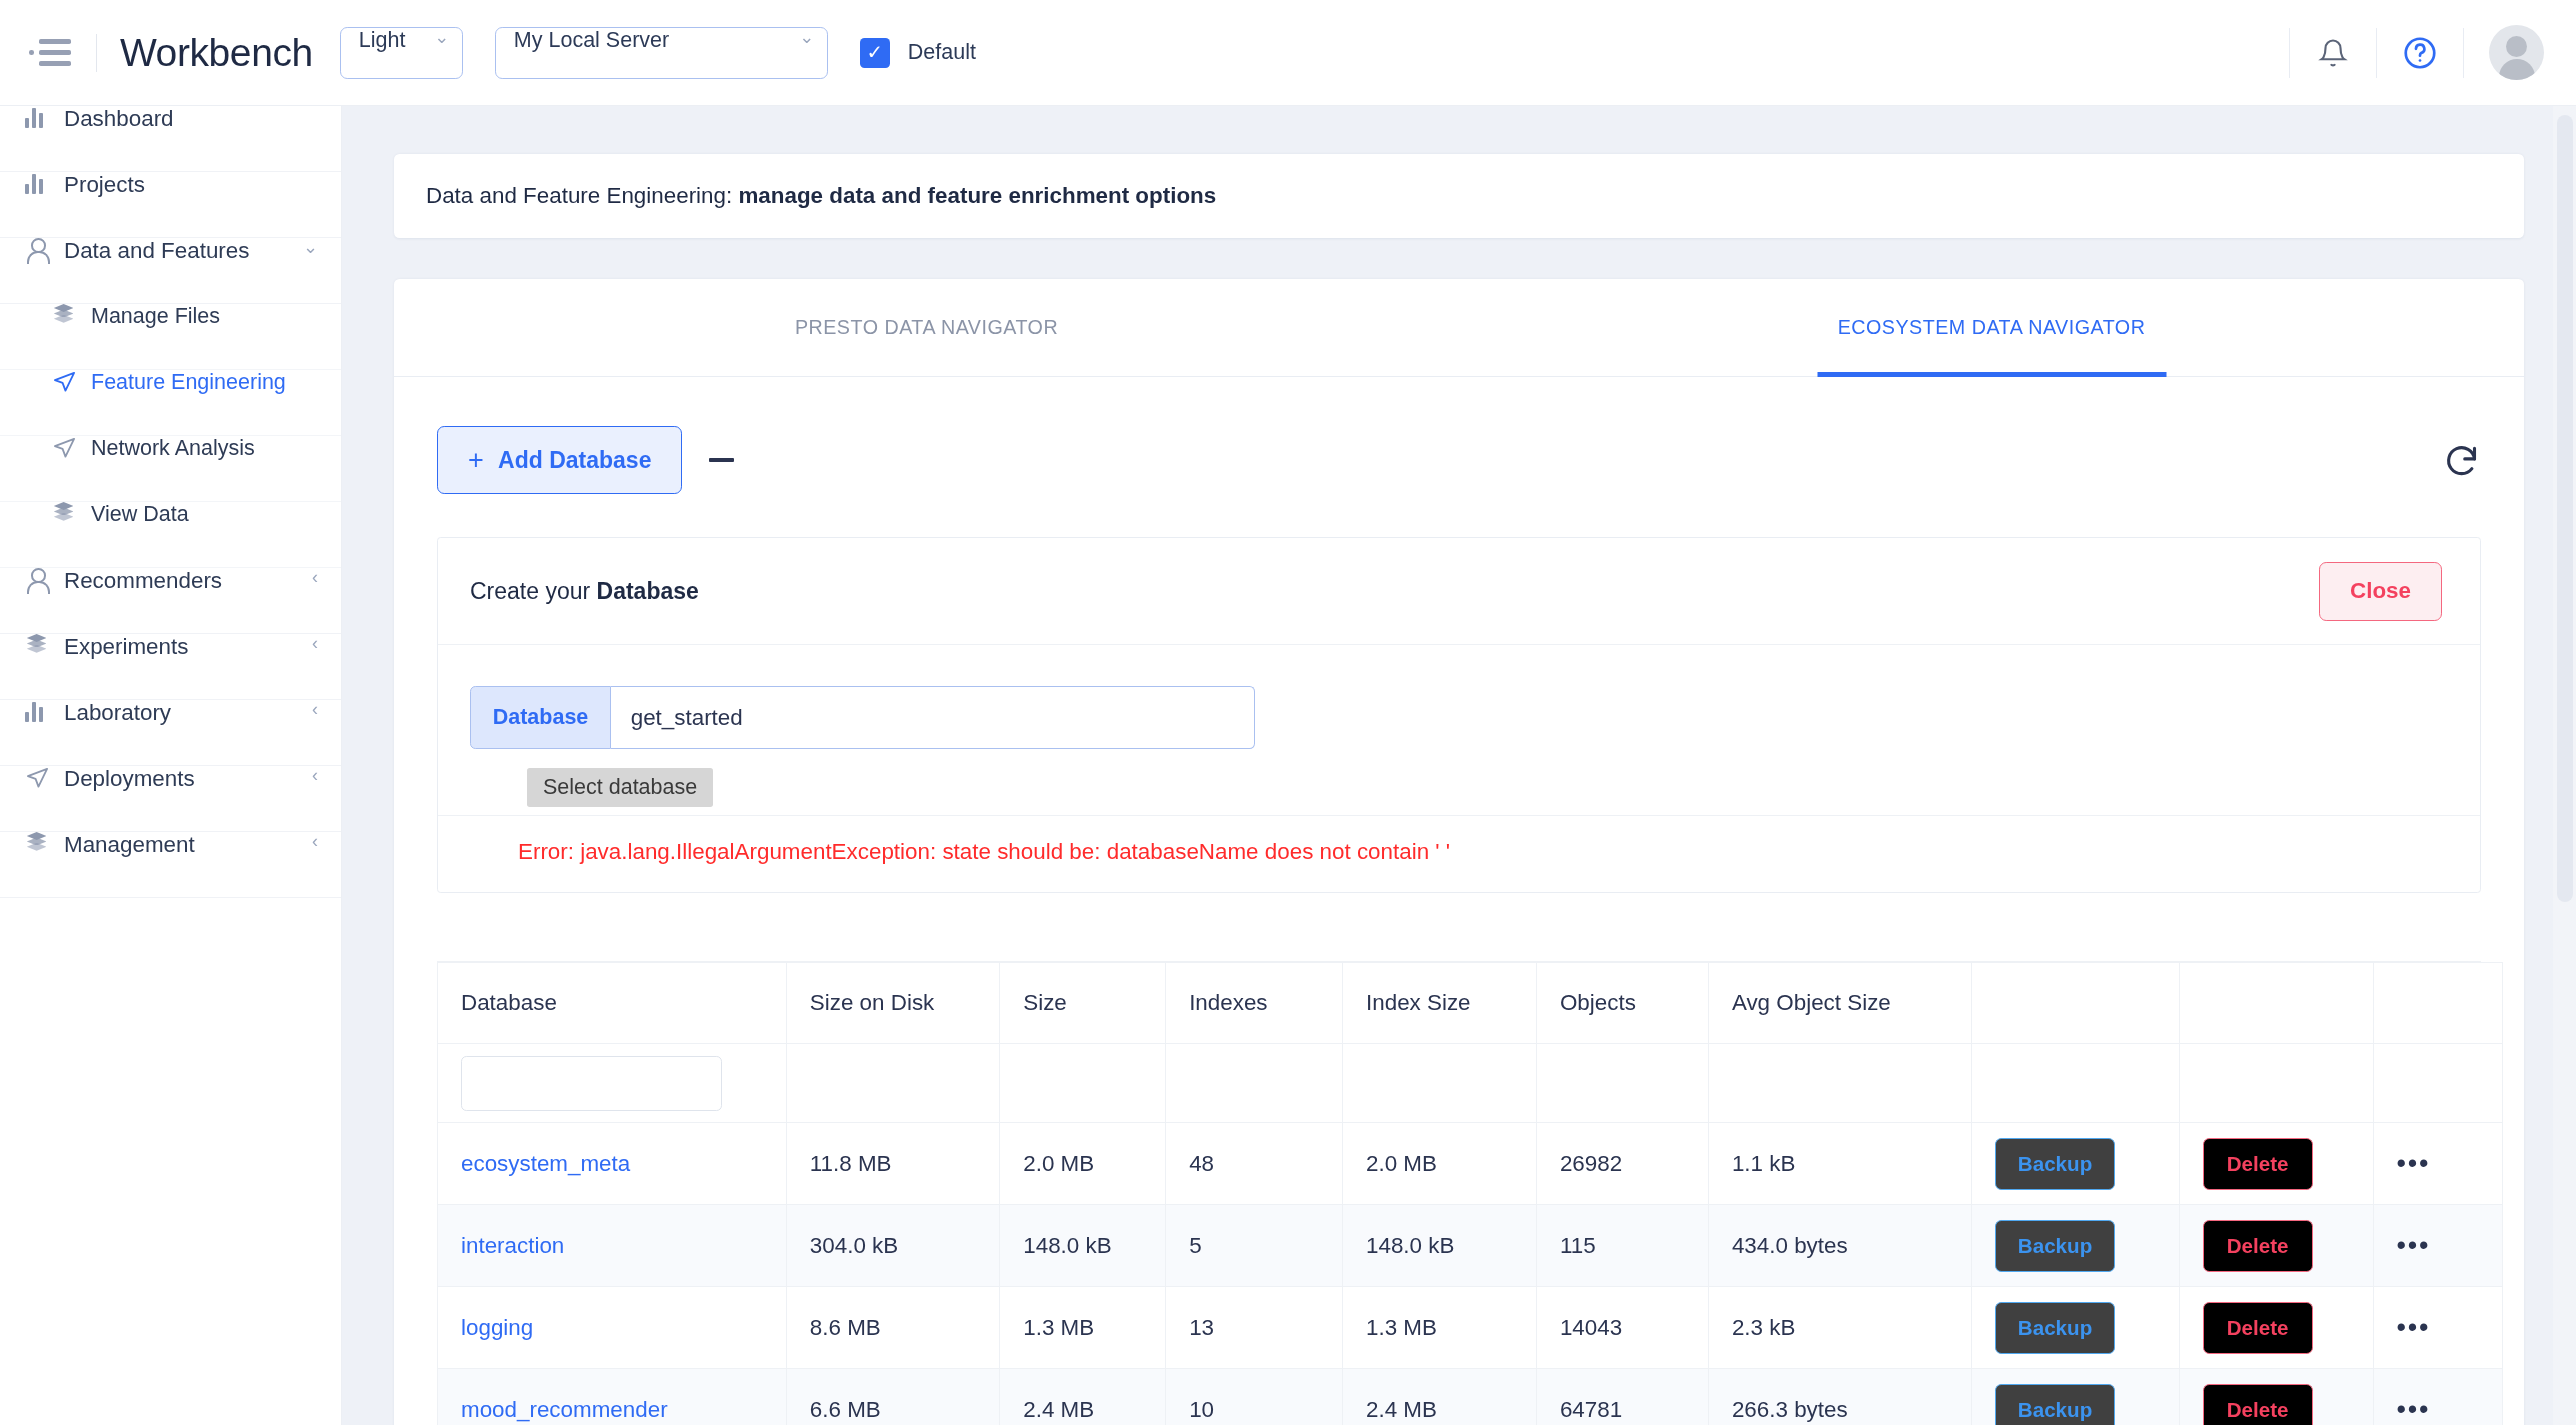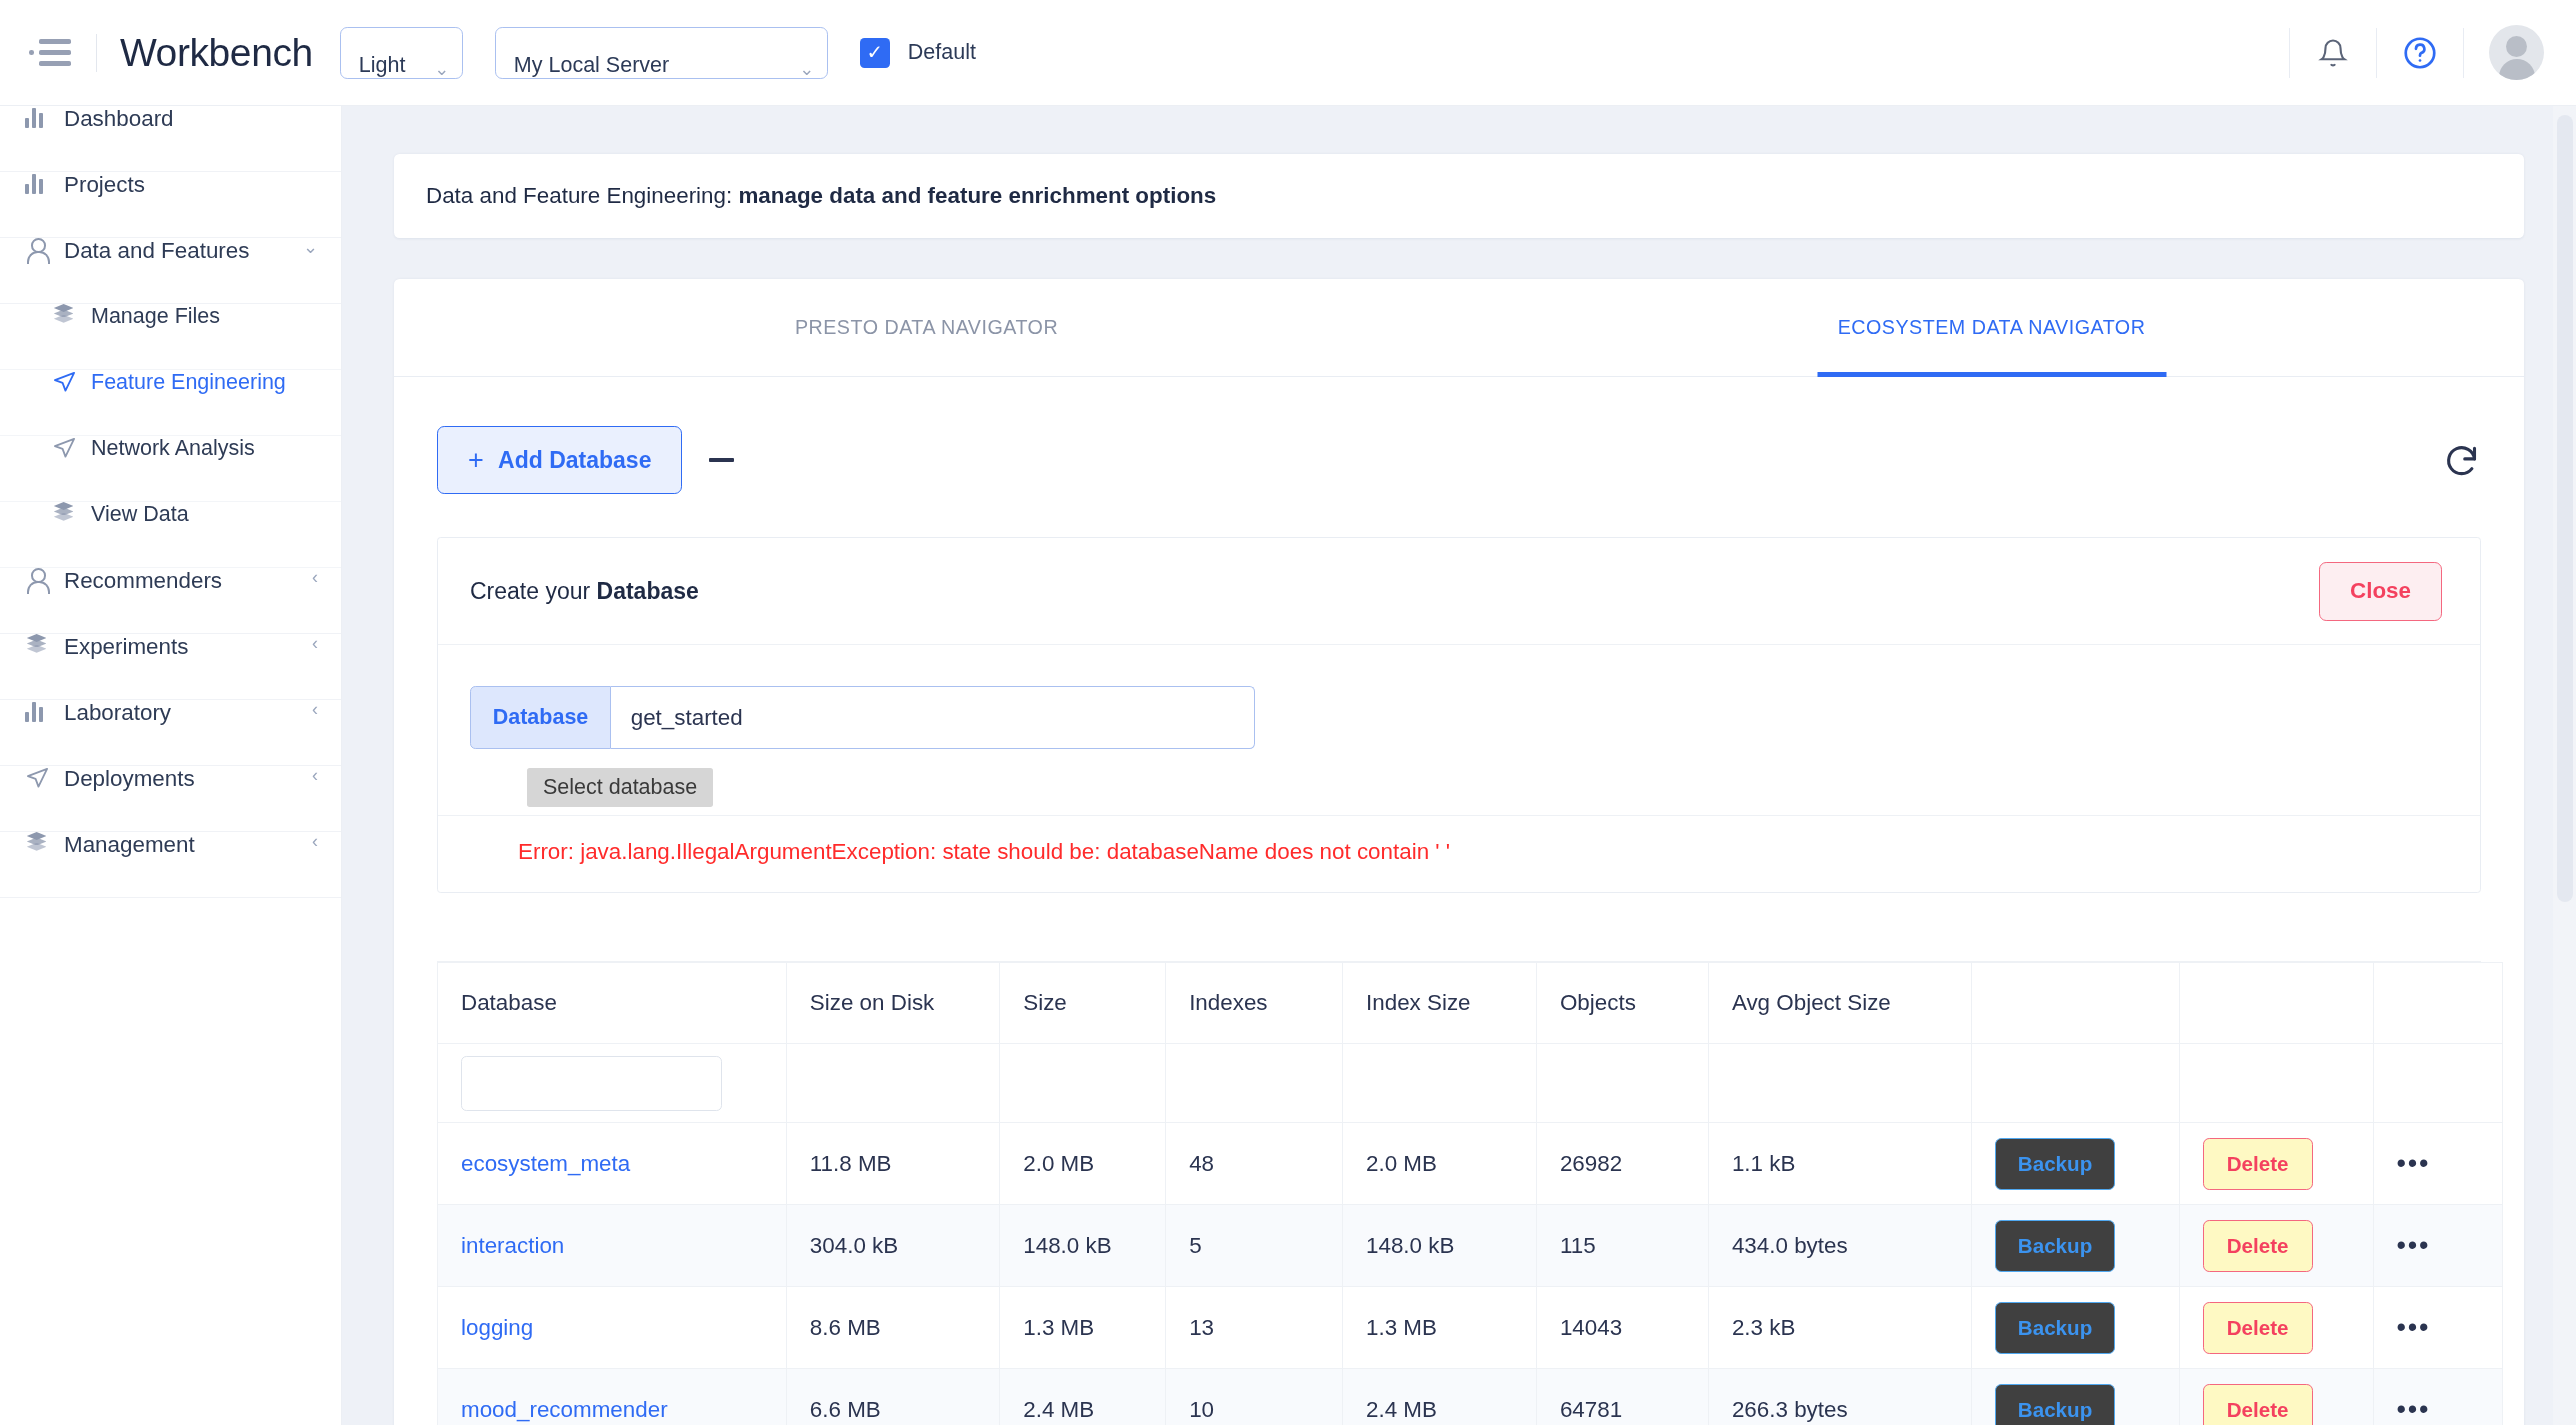--- a/index.html
+++ b/index.html
@@ -35,21 +35,21 @@
   .hamburger .bar.b3 { width: 32px; margin-left: 7.2px; }
   .topdiv {
     width: 0.9px; height: 38px; background: #e3e7ee; margin: 0 23px;
   }
   .brand {
     font-size: 39px; color: #1f2a44; font-weight: 400;
     letter-spacing: -0.4px;
   }
   .select-box {
     height: 52px; border: 0.9px solid #aac0f0; border-radius: 7.2px;
-    background: #fff; display: flex; align-items: flex-end;
+    background: #fff; display: flex; align-items: flex-start;
     padding: 0 12.5px 0 18px; cursor: pointer;
     font-size: 21.5px; color: #2c3a57;
   }
   .select-box .lbl { flex: 1; white-space: nowrap; }
   .select-box .chev {
     margin-left: 23px; color: #9aa6bd; font-size: 18px; line-height: 1;
   }
   #theme-select { width: 123px; margin-left: 27px; }
   #server-select { width: 333px; margin-left: 32px; }
   .checkwrap { display: flex; align-items: center; margin-left: 32px; }
@@ -235,21 +235,21 @@
   }
   tbody tr.alt td { background: #f8fafd; }
   .dblink { color:#2f6bf4; cursor:pointer; }
   .btn-backup {
     height: 52px; padding: 0 21.5px; border:0.9px solid #4fa8f0;
     background:#404040; color:#3b93ef; border-radius:6.3px;
     font-size:20.6px; font-weight:700; cursor:pointer;
   }
   .btn-delete {
     height: 52px; padding: 0 23px; border:0.9px solid #f4677f;
-    background:#fef9c3; color:#f4415f; border-radius:6.3px;
+    background:#000000; color:#f4415f; border-radius:6.3px;
     font-size:20.6px; font-weight:700; cursor:pointer;
   }
   .dots { font-size: 27px; color:#2b3450; cursor:pointer; letter-spacing:1.8px; line-height:1;}
 
   
   .scrollbar {
     position:absolute; top:106px; right:0; width: 23px; height:1320px;
     background:#f2f4f8; z-index: 30;
   }
   .scroll-thumb {

